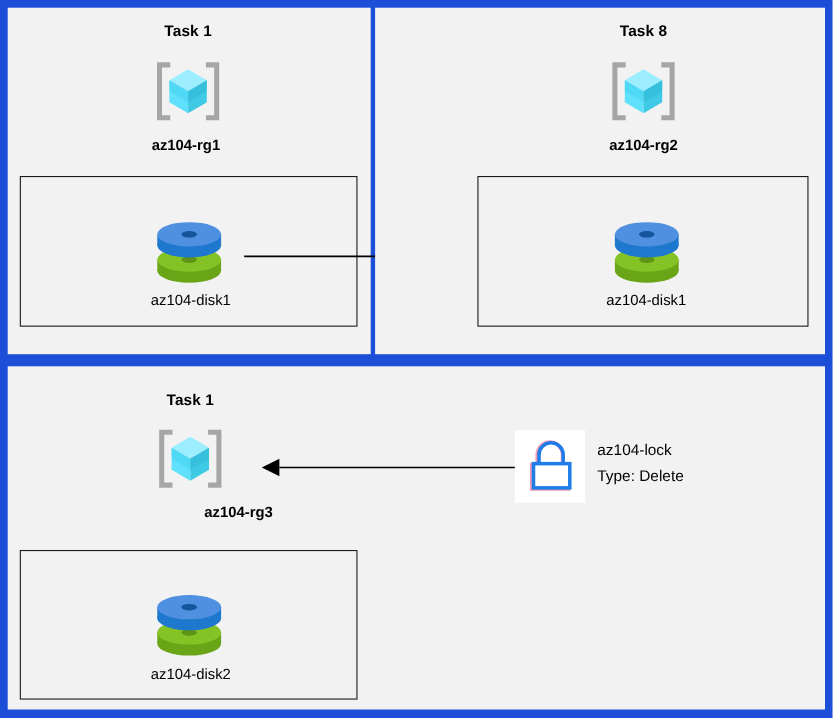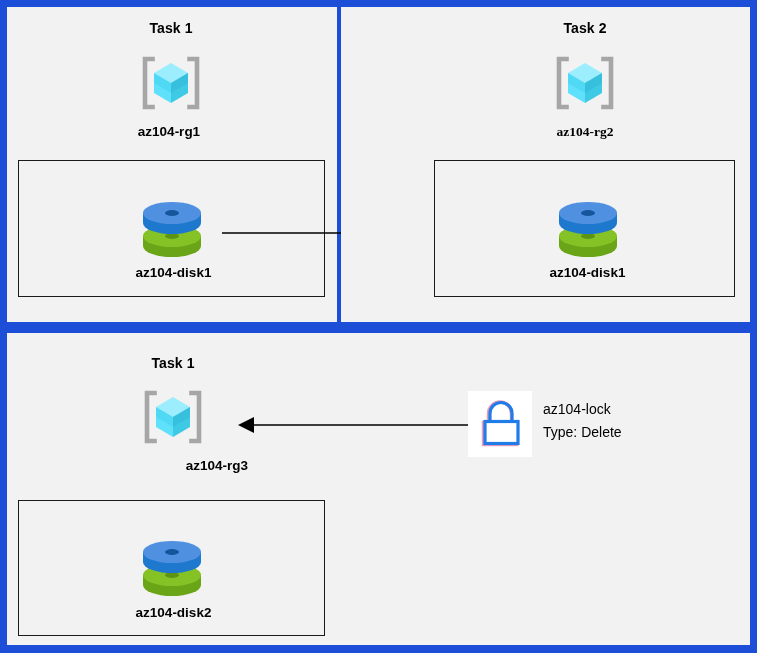--- a/index.html
+++ b/index.html
@@ -53,21 +53,21 @@
 
   .rg-label {
     position: absolute;
     font-size: 13.5px;
     font-weight: bold;
     color: #000000;
     text-align: center;
     white-space: nowrap;
   }
   #rg-label-1 { left: 94px;  top: 124px; width: 150px; }
-  #rg-label-2 { left: 510px; top: 124px; width: 150px; font-family: Liberation Serif, serif; }
+  #rg-label-2 { left: 510px; top: 124px; width: 150px; }
   #rg-label-3 { left: 98px;  top: 458px; width: 150px; text-align: right; }
 
   
   .res-box {
     position: absolute;
     border: 1.3px solid #1a1a1a;
     background: #f2f2f2;
     box-sizing: border-box;
   }
   #box-task1 { left: 18px;  top: 160px; width: 307px; height: 137px; }
@@ -80,21 +80,21 @@
     width: 72px;
     height: 64px;
   }
   #disk-icon-1 { left: 136px; top: 198px; }
   #disk-icon-2 { left: 552px; top: 198px; }
   #disk-icon-3 { left: 136px; top: 537px; }
 
   .disk-label {
     position: absolute;
     font-size: 13.5px;
-    font-weight: bold;
+    font-weight: normal;
     color: #000000;
     text-align: center;
     white-space: nowrap;
   }
   #disk-label-1 { left: 96px;  top: 265px; width: 155px; }
   #disk-label-2 { left: 510px; top: 265px; width: 155px; }
   #disk-label-3 { left: 96px;  top: 605px; width: 155px; }
 
   
   .arrow-svg {
@@ -186,21 +186,21 @@
 
   <svg class="arrow-svg" id="arrow-move" viewBox="0 0 318 26">
     <line x1="0" y1="13" x2="303" y2="13" stroke="#000000" stroke-width="1.6"></line>
     <polygon points="303,6 318,13 303,20" fill="#000000"></polygon>
   </svg>
 
   <div class="arrow-label" id="label-move">Move</div>
 
   <div class="panel" id="panel-task2"></div>
 
-  <div class="task-title" id="title-task2">Task 2</div>
+  <div class="task-title" id="title-task2">Task 8</div>
 
   <svg class="rg-icon" id="rg-icon-2" viewBox="0 0 62 58">
     <g fill="none" stroke="#a6a6a6" stroke-width="4.6" stroke-linecap="square">
       <path d="M12.5 5 L5 5 L5 53 L12.5 53"></path>
       <path d="M49.5 5 L57 5 L57 53 L49.5 53"></path>
     </g>
     <g>
       <polygon points="31,9 48,19 31,29 14,19" fill="#9ceeff"></polygon>
       <polygon points="14,19 31,29 31,49 14,39" fill="#5fe0fb"></polygon>
       <polygon points="31,29 48,19 48,39 31,49" fill="#3ec9e5"></polygon>

